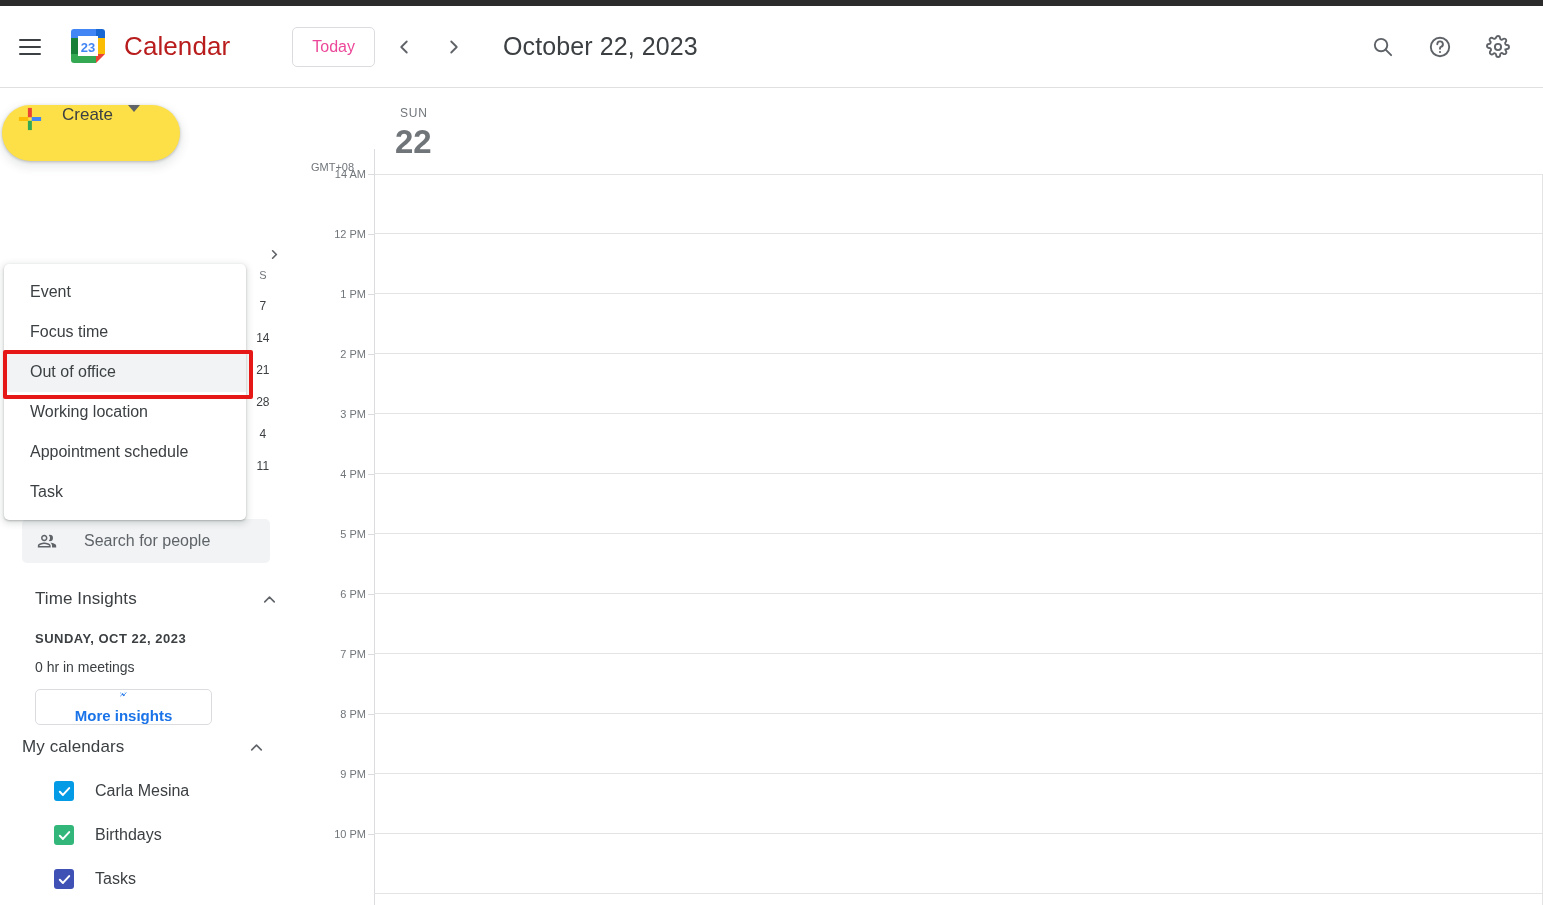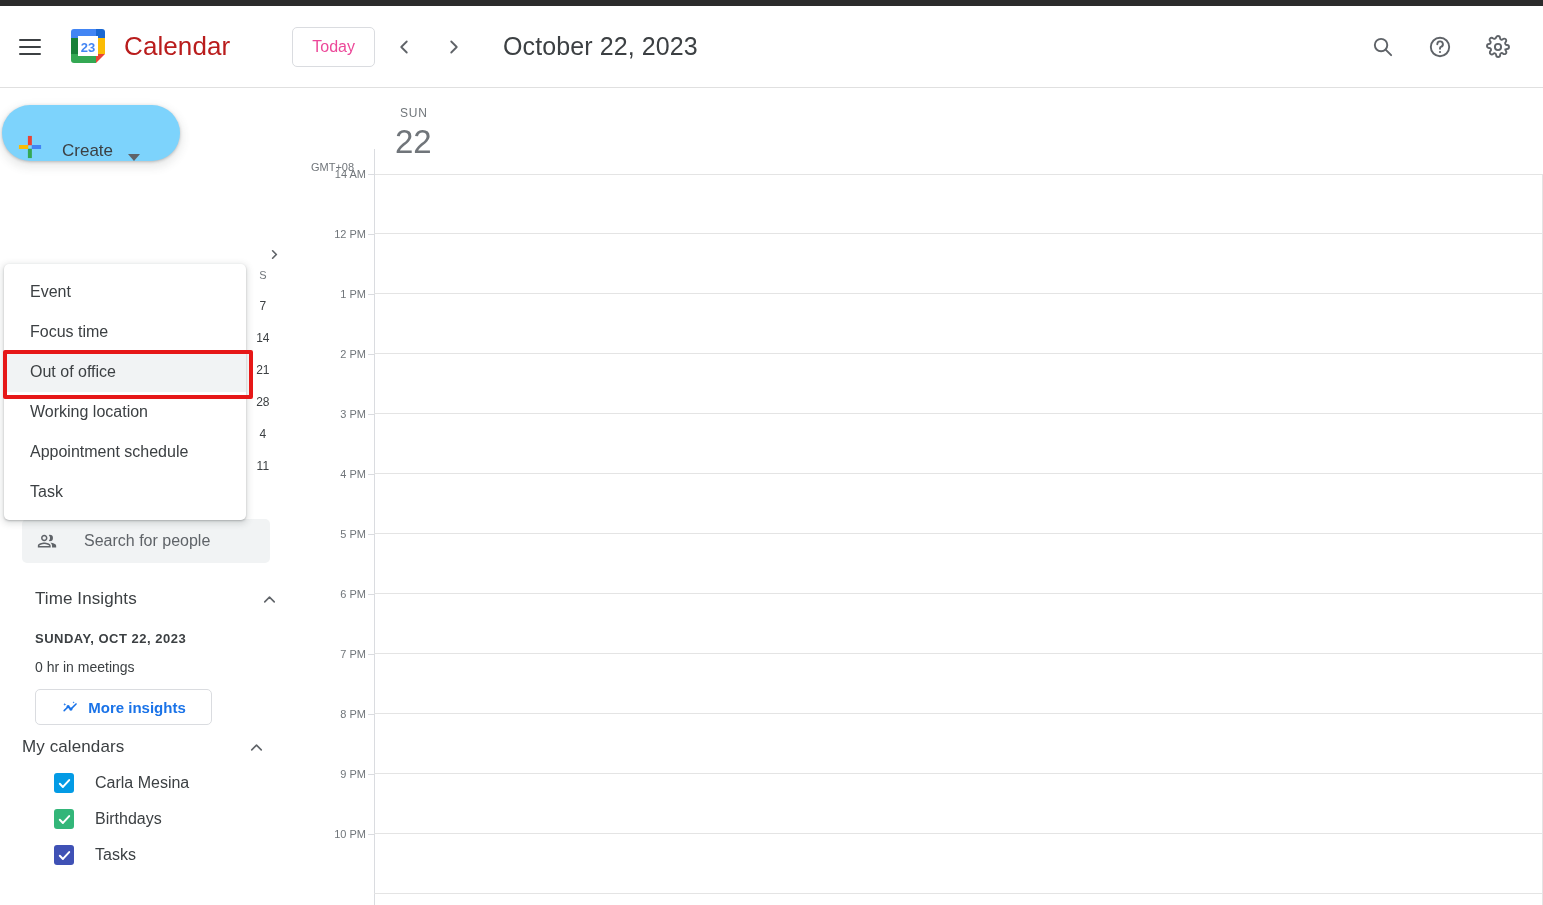--- a/index.html
+++ b/index.html
@@ -81,22 +81,22 @@
   
   .sidebar {
     position: absolute; top: 89px; left: 0;
     width: 300px; height: 816px;
     background: #fff; overflow: hidden;
   }
 
   .create-btn {
     position: absolute; top: 16px; left: 2px;
     height: 56px; width: 178px;
-    background: #7dd3fc; border: none; border-radius: 28px;
-    display: flex; align-items: flex-end;
+    background: #fde047; border: none; border-radius: 28px;
+    display: flex; align-items: flex-start;
     box-shadow: 0 1px 3px rgba(60,64,67,.3), 0 4px 8px 3px rgba(60,64,67,.1);
     cursor: pointer; padding-left: 14px;
   }
   .create-btn .plus { width: 28px; height: 28px; flex: 0 0 auto; }
   .create-btn .create-label {
     margin-left: 18px; font-size: 17px; color: #3c4043;
     font-family: "Liberation Sans", sans-serif;
   }
   .create-btn .caret {
     margin-left: 15px; width: 0; height: 0;
@@ -168,27 +168,28 @@
     margin-top: 22px; font-size: 13px; color: #3c4043;
     font-weight: bold; letter-spacing: .5px;
   }
   .ti-meetings { margin-top: 13px; font-size: 14px; color: #3c4043; }
   .more-insights {
     margin-top: 14px; height: 36px; width: 177px;
     border: 1px solid #dadce0; border-radius: 5px; background: #fff;
     display: flex; align-items: center; justify-content: center; gap: 8px;
     color: #1a73e8; font-size: 15px; font-weight: bold; cursor: pointer;
     font-family: "Liberation Sans", sans-serif;
+    flex-direction: column;
   }
 
   
   .my-cals { position: absolute; top: 648px; left: 22px; width: 258px; }
   .mc-head { display: flex; align-items: center; justify-content: space-between; width: 244px; }
   .cal-row {
-    margin-top: 16px; display: flex; align-items: center; cursor: pointer; padding-left: 32px;
+    margin-top: 24px; display: flex; align-items: center; cursor: pointer; padding-left: 32px;
   }
   .cal-check {
     width: 20px; height: 20px; border-radius: 3px;
     display: flex; align-items: center; justify-content: center;
     flex: 0 0 auto;
   }
   .cal-check svg { display: block; }
   .cal-name { margin-left: 21px; font-size: 16px; color: #3c4043; }
 
   .chev-up { color: #5f6368; display: flex; align-items: center; }
@@ -201,21 +202,21 @@
   .day-header {
     position: absolute; top: 0; left: 0; width: 1243px; height: 85px;
     text-align: left;
   }
   .dow {
     position: absolute; left: 100px; top: 17px;
     font-size: 12px; color: #70757a; letter-spacing: .8px;
   }
   .dnum {
     position: absolute; left: 95px; top: 34px;
-    font-size: 33px; color: #70757a; font-weight: 400;
+    font-size: 33px; color: #70757a; font-weight: 700;
   }
   .tz {
     position: absolute; left: 11px; top: 72px;
     font-size: 11px; color: #70757a;
   }
   .gutter-line {
     position: absolute; left: 74px; top: 60px;
     width: 1px; height: 845px; background: #dadce0;
   }
   .grid-area {

